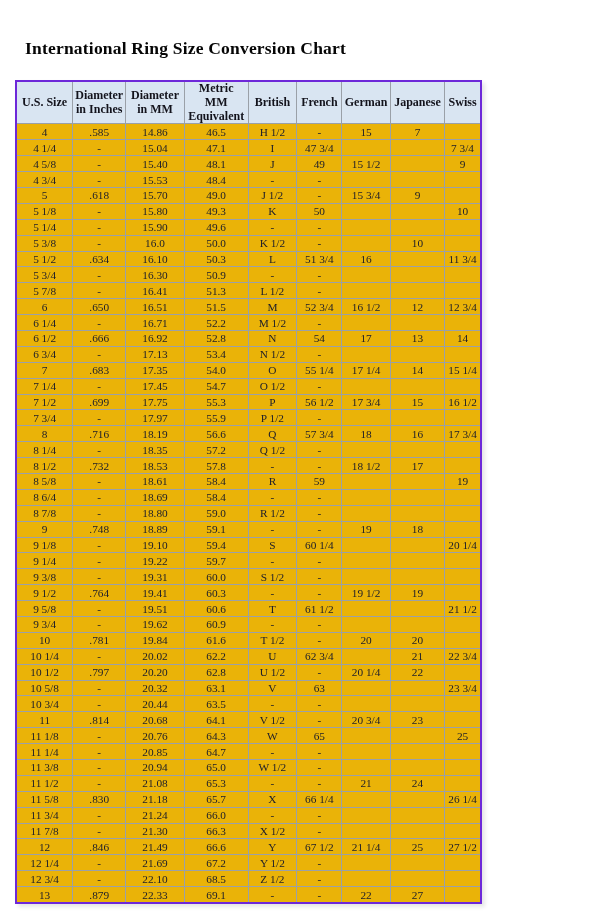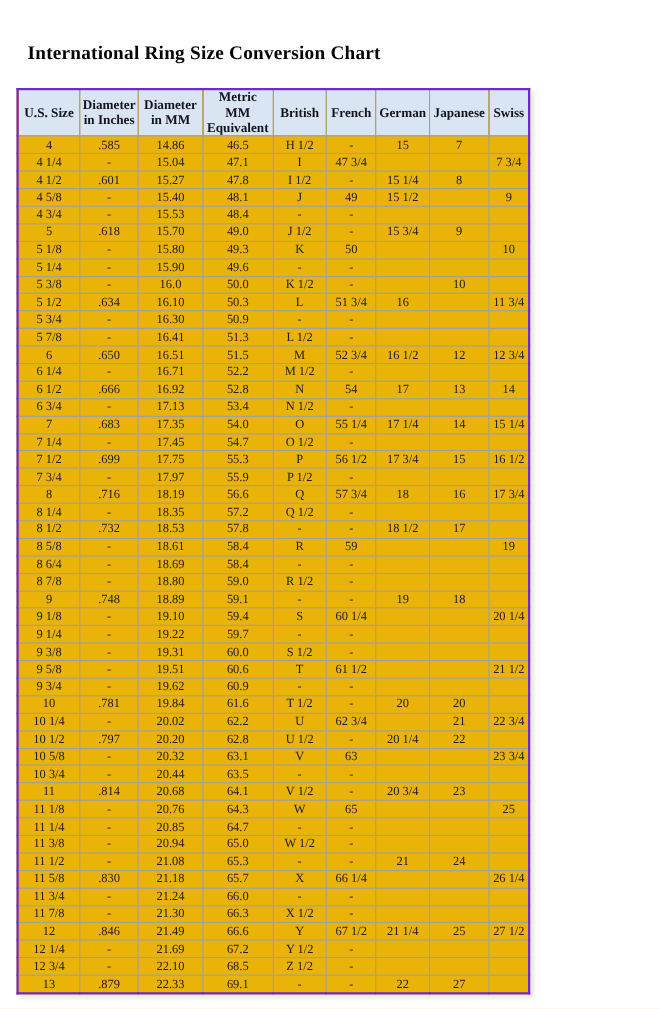--- a/index.html
+++ b/index.html
@@ -120,31 +120,20 @@
           <td>-</td>
           <td>15.04</td>
           <td>47.1</td>
           <td>I</td>
           <td>47 3/4</td>
           <td></td>
           <td></td>
           <td>7 3/4</td>
         </tr>
         <tr>
-          <td>4 1/2</td>
-          <td>.601</td>
-          <td>15.27</td>
-          <td>47.8</td>
-          <td>I 1/2</td>
-          <td>-</td>
-          <td>15 1/4</td>
-          <td>8</td>
-          <td></td>
-        </tr>
-        <tr>
           <td>4 5/8</td>
           <td>-</td>
           <td>15.40</td>
           <td>48.1</td>
           <td>J</td>
           <td>49</td>
           <td>15 1/2</td>
           <td></td>
           <td>9</td>
         </tr>
@@ -428,20 +417,31 @@
           <td>-</td>
           <td>19.31</td>
           <td>60.0</td>
           <td>S 1/2</td>
           <td>-</td>
           <td></td>
           <td></td>
           <td></td>
         </tr>
         <tr>
+          <td>9 1/2</td>
+          <td>.764</td>
+          <td>19.41</td>
+          <td>60.3</td>
+          <td>-</td>
+          <td>-</td>
+          <td>19 1/2</td>
+          <td>19</td>
+          <td></td>
+        </tr>
+        <tr>
           <td>9 5/8</td>
           <td>-</td>
           <td>19.51</td>
           <td>60.6</td>
           <td>T</td>
           <td>61 1/2</td>
           <td></td>
           <td></td>
           <td>21 1/2</td>
         </tr>

